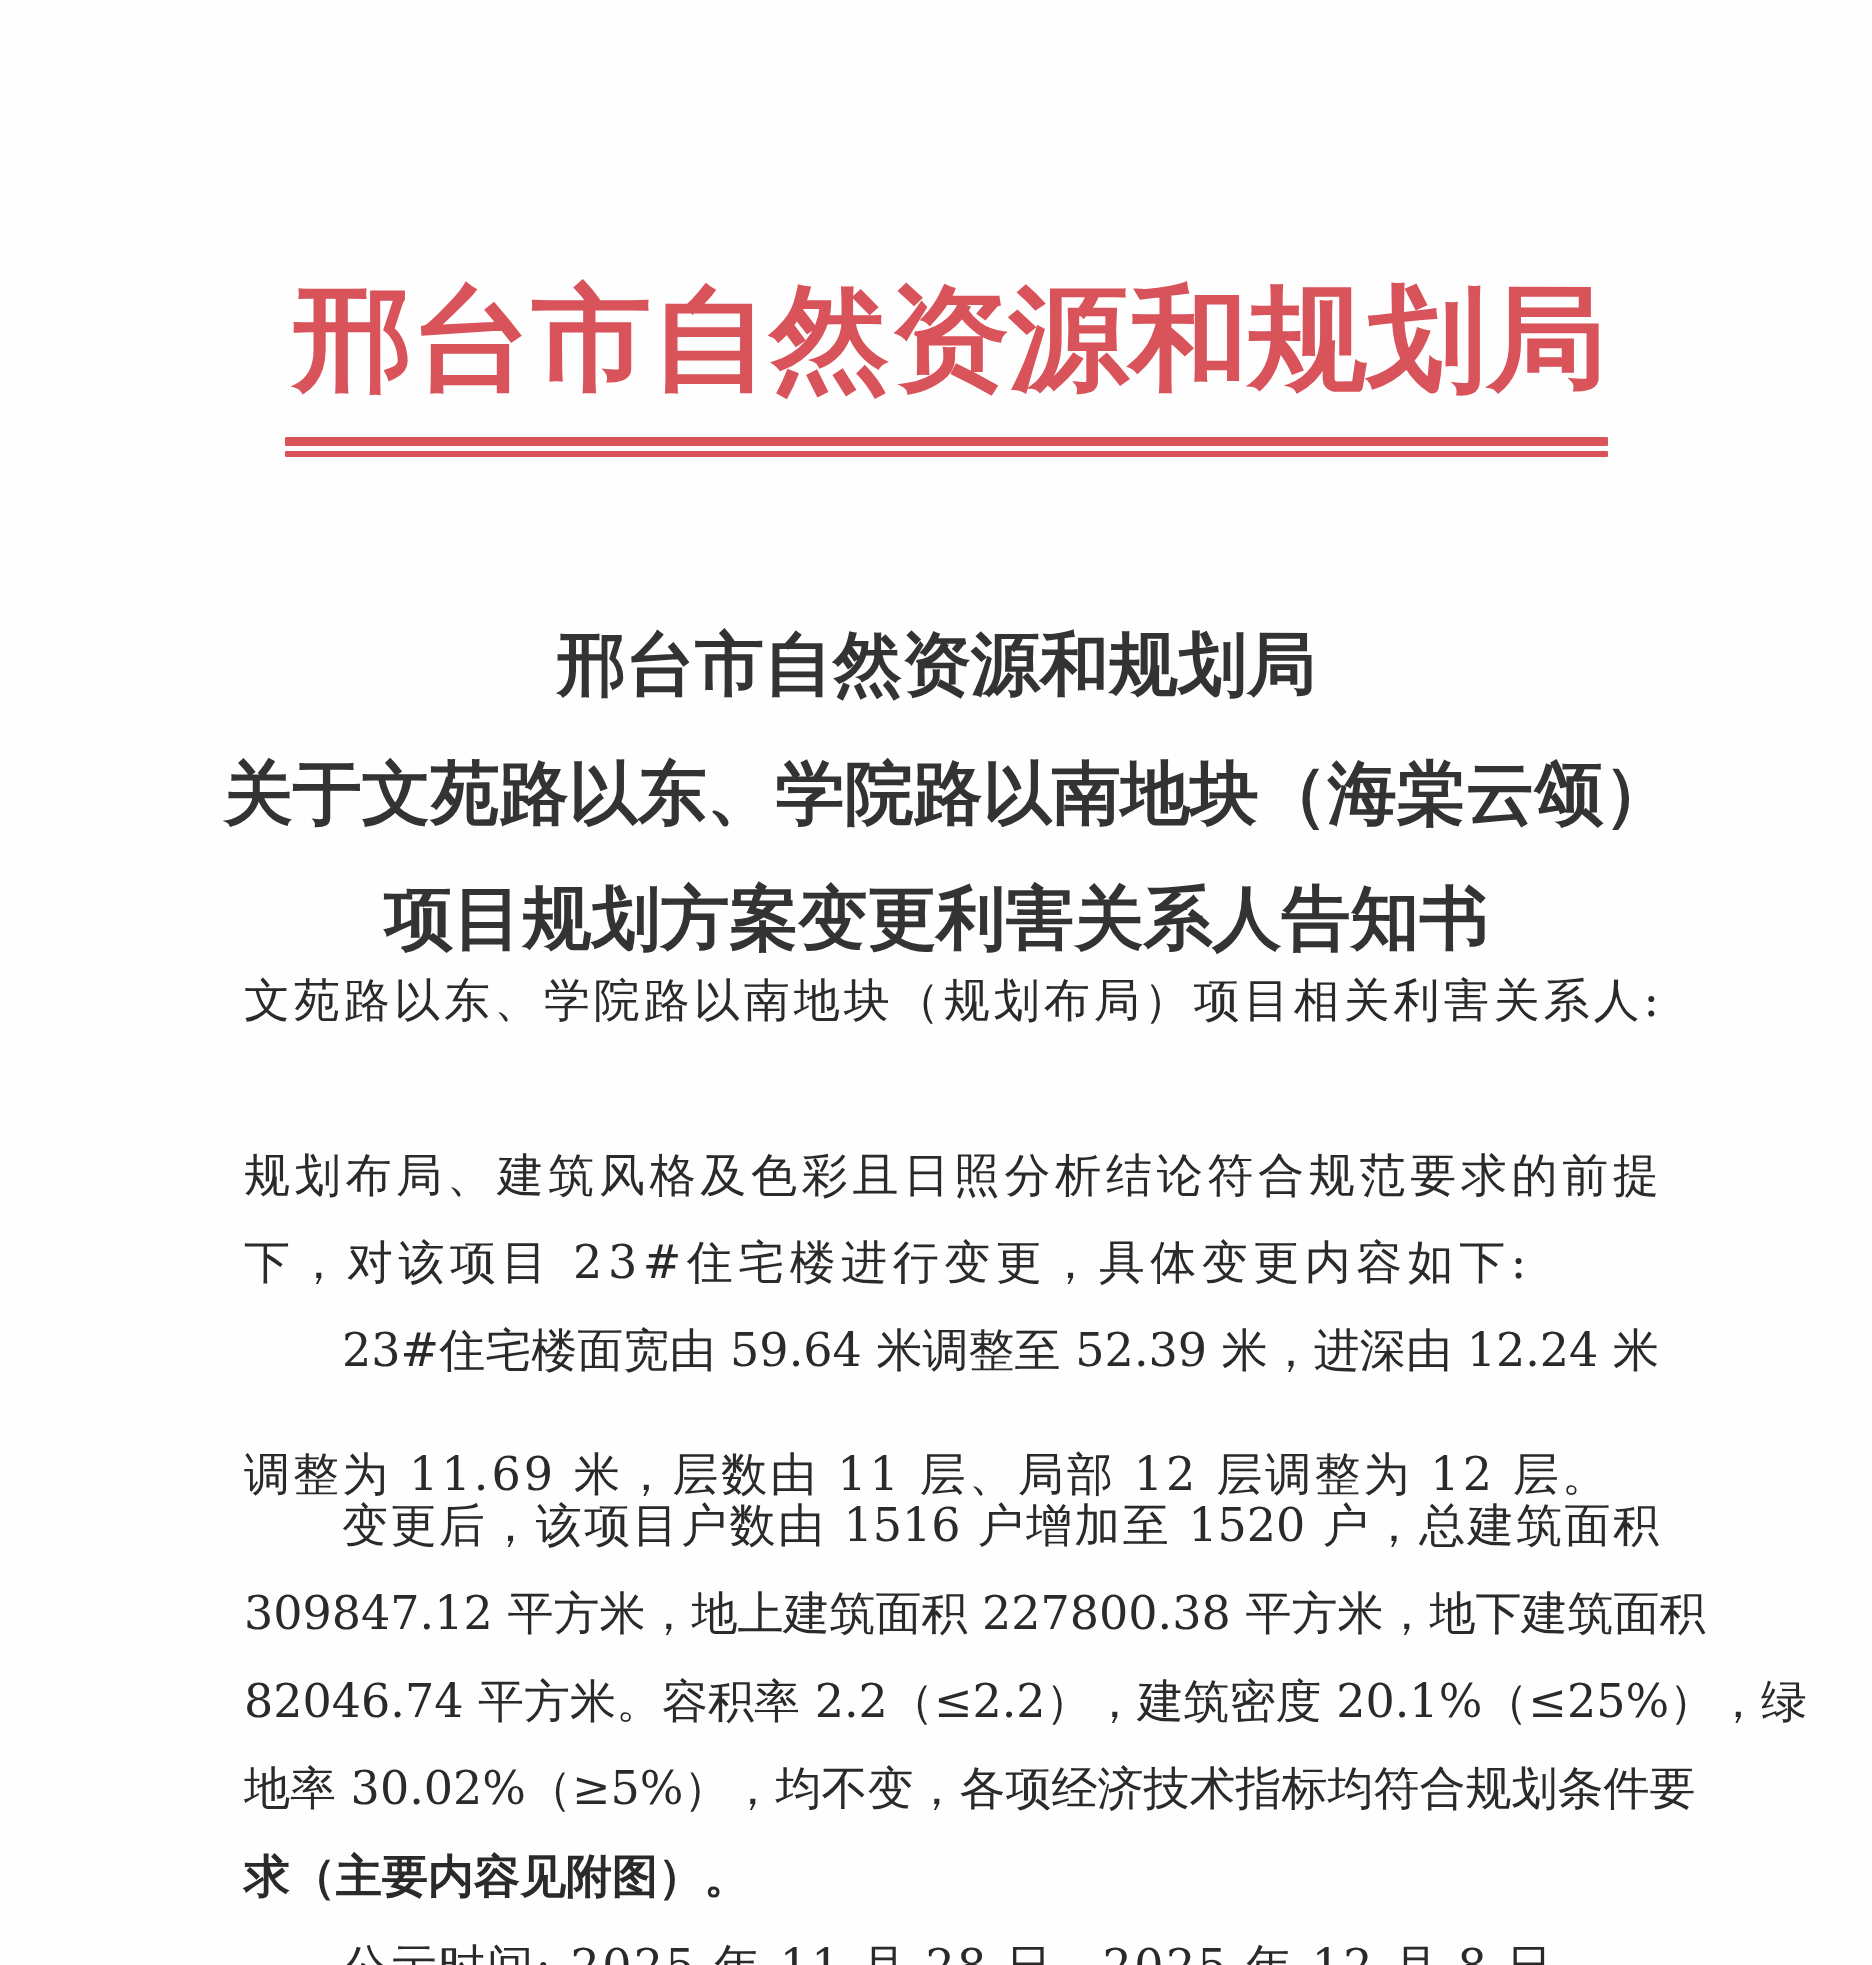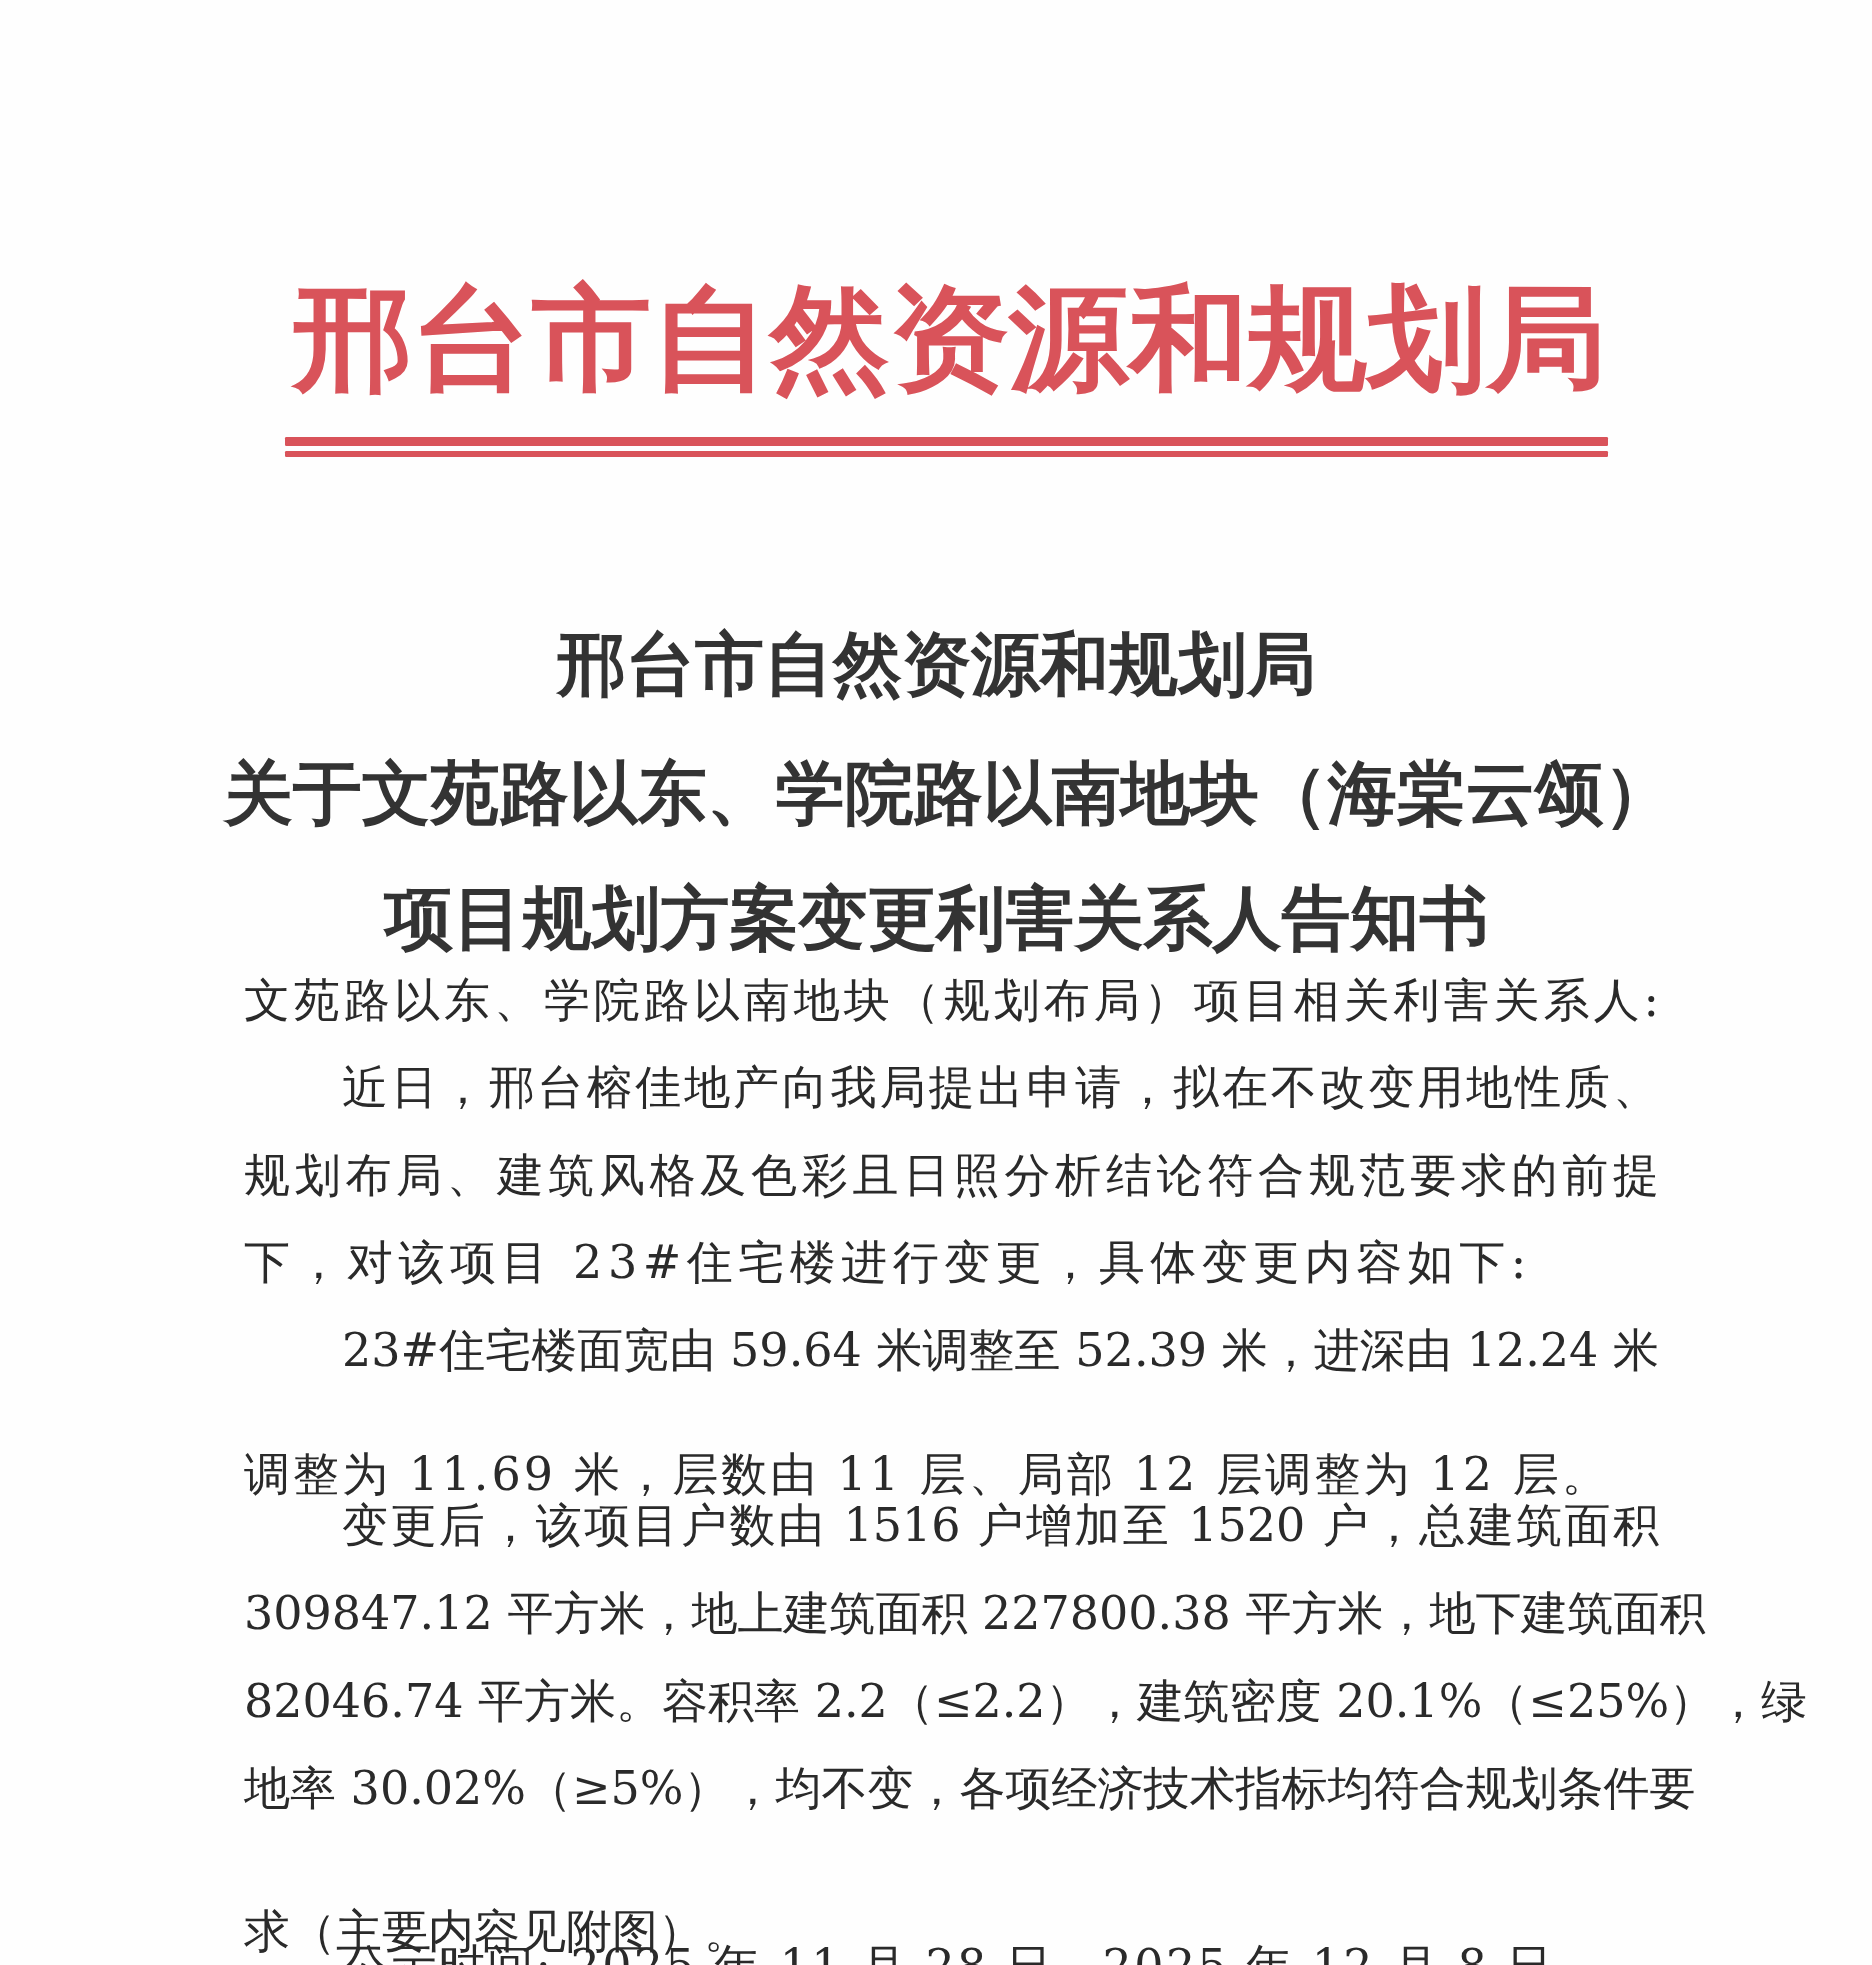--- a/index.html
+++ b/index.html
@@ -122,32 +122,31 @@
   <div class="rule rule-top-thick"></div>
   <div class="rule rule-top-thin"></div>
 
 
   <div class="title-line title-1">邢台市自然资源和规划局</div>
   <div class="title-line title-2">关于文苑路以东、学院路以南地块（海棠云颂）</div>
   <div class="title-line title-3">项目规划方案变更利害关系人告知书</div>
 
   <div class="body-line l-full justify" style="top:969px;">文苑路以东、学院路以南地块（规划布局）项目相关利害关系人:</div>
 
-  <div class="body-line l-indent justify" style="top:1056px; width:1317px;">近日，邢台榕佳地产向我局提出申请，拟在不改变用地性质、</div>
   <div class="body-line l-full justify" style="top:1144px;">规划布局、建筑风格及色彩且日照分析结论符合规范要求的前提</div>
   <div class="body-line l-full" style="top:1231px; letter-spacing:5.5px;">下，对该项目 23#住宅楼进行变更，具体变更内容如下:</div>
 
   <div class="body-line l-indent justify" style="top:1319px; width:1317px;">23#住宅楼面宽由 59.64 米调整至 52.39 米，进深由 12.24 米</div>
   <div class="body-line l-full" style="top:1407px; letter-spacing:3.1px;margin-top:36px;">调整为 11.69 米，层数由 11 层、局部 12 层调整为 12 层。</div>
 
   <div class="body-line l-indent justify" style="top:1494px; width:1317px;">变更后，该项目户数由 1516 户增加至 1520 户，总建筑面积</div>
   <div class="body-line l-full justify" style="top:1582px;">309847.12 平方米，地上建筑面积 227800.38 平方米，地下建筑面积</div>
   <div class="body-line l-full justify" style="top:1670px;">82046.74 平方米。容积率 2.2（≤2.2），建筑密度 20.1%（≤25%），绿</div>
   <div class="body-line l-full justify" style="top:1757px;">地率 30.02%（≥5%），均不变，各项经济技术指标均符合规划条件要</div>
-  <div class="body-line l-full" style="top:1900px;">求（主要内容见附图）。</div>
+  <div class="body-line l-full" style="top:1845px;font-weight:bold;">求（主要内容见附图）。</div>
 
   <div class="body-line l-indent" style="top:1935px; letter-spacing:2.4px;">
     <span>公示时间:</span>
     <span>2025 年 11 月 28 日—2025 年 12 月 8 日</span>
   </div>
 
 </div>
 
 
 </body></html>

